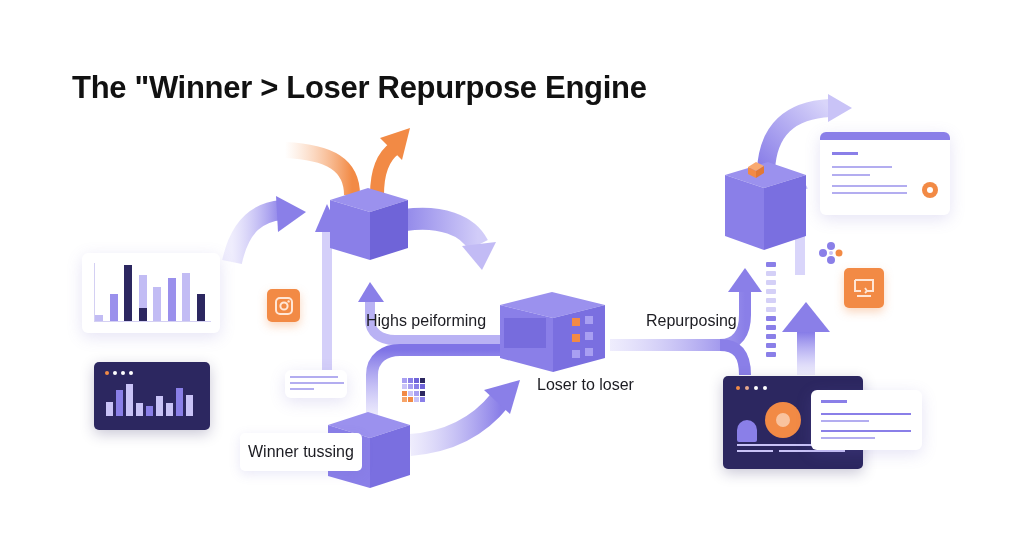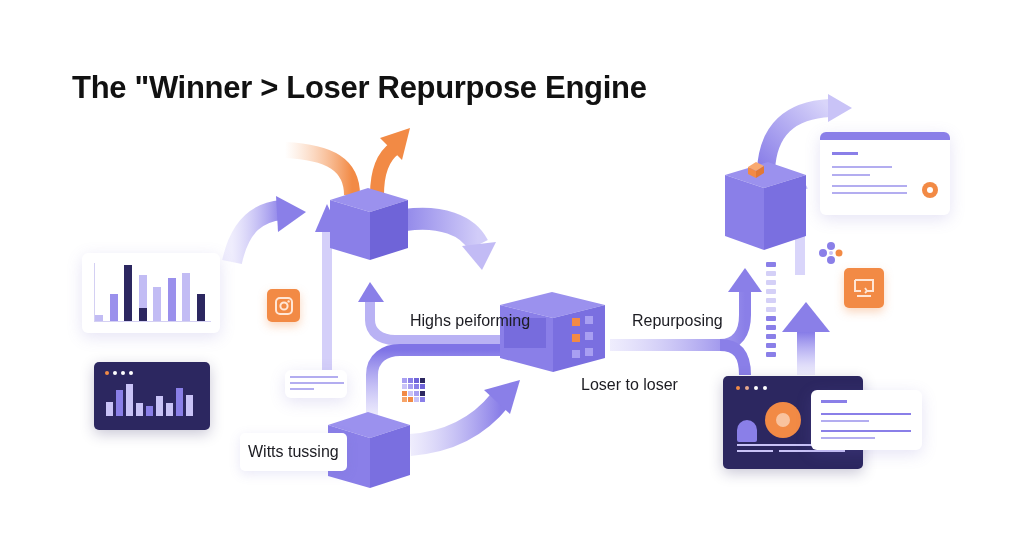--- a/index.html
+++ b/index.html
@@ -1,20 +1,20 @@
 <!DOCTYPE html>
 <html><head>
 <meta charset="utf-8">
 <style>
   html,body{margin:0;padding:0;}
   body{width:1024px;height:559px;background:#ffffff;position:relative;overflow:hidden;font-family:"Liberation Sans",sans-serif;}
   .abs{position:absolute;}
   #title{left:72px;top:70px;font-size:31px;font-weight:bold;color:#111111;letter-spacing:-0.3px;white-space:nowrap;}
   svg#flow{position:absolute;left:0;top:0;}
-  .label{position:absolute;font-size:16px;color:#1c1c22;white-space:nowrap;padding-left:44px;}
+  .label{position:absolute;font-size:16px;color:#1c1c22;white-space:nowrap;}
   .card{position:absolute;background:#ffffff;border-radius:6px;box-shadow:0 4px 16px rgba(110,100,200,0.18);}
   .darkcard{position:absolute;background:#2c2760;border-radius:5px;box-shadow:0 4px 14px rgba(40,30,90,0.25);}
   .orange-tile{position:absolute;background:#f28a45;border-radius:5px;box-shadow:0 4px 10px rgba(242,138,69,0.35);display:flex;align-items:center;justify-content:center;}
   .pill{position:absolute;background:#ffffff;border-radius:5px;box-shadow:0 3px 12px rgba(110,100,200,0.15);font-size:16px;color:#1c1c22;display:flex;align-items:center;padding:0 8px;}
 </style>
 </head>
 <body>
 
 <div id="title" class="abs">The "Winner &gt; Loser Repurpose Engine</div>
 
@@ -180,23 +180,23 @@
     <span style="width: 5px; height: 5px; background: rgb(201, 195, 247); display: block;"></span>
     <span style="width: 5px; height: 5px; background: rgb(168, 159, 242); display: block;"></span>
     <span style="width: 5px; height: 5px; background: rgb(44, 39, 96); display: block;"></span>
     <span style="width: 5px; height: 5px; background: rgb(247, 164, 104); display: block;"></span>
     <span style="width: 5px; height: 5px; background: rgb(242, 138, 69); display: block;"></span>
     <span style="width: 5px; height: 5px; background: rgb(201, 195, 247); display: block;"></span>
     <span style="width: 5px; height: 5px; background: rgb(138, 127, 232); display: block;"></span>
   </div>
 
 <div class="label" style="left:366px;top:312px;">Highs peiforming</div>
-<div class="label" style="left:588px;top:312px;">Repurposing</div>
+<div class="label" style="left:646px;top:312px;">Repurposing</div>
 <div class="label" style="left:537px;top:376px;">Loser to loser</div>
-<div class="pill" style="left:240px;top:433px;height:38px;">Witts tussing</div>
+<div class="pill" style="left:240px;top:433px;height:38px;">Winner tussing</div>
 
 <div class="card" style="left:820px;top:132px;width:130px;height:83px;overflow:hidden;">
   <div style="height:8px;background:#8a7fe8;"></div>
   <div style="position:absolute;left:12px;top:20px;width:26px;height:3px;background:#8a7fe8;"></div>
   <div style="position:absolute;left:12px;top:34px;width:60px;height:2px;background:#b3adf0;"></div>
   <div style="position:absolute;left:12px;top:42px;width:38px;height:2px;background:#b3adf0;"></div>
   <div style="position:absolute;left:12px;top:53px;width:75px;height:2px;background:#b3adf0;"></div>
   <div style="position:absolute;left:12px;top:60px;width:75px;height:2px;background:#b3adf0;"></div>
   <div style="position:absolute;left:102px;top:50px;width:16px;height:16px;border-radius:50%;background:#f28a45;">
     <div style="position:absolute;left:5px;top:5px;width:6px;height:6px;border-radius:50%;background:#ffffff;"></div>

